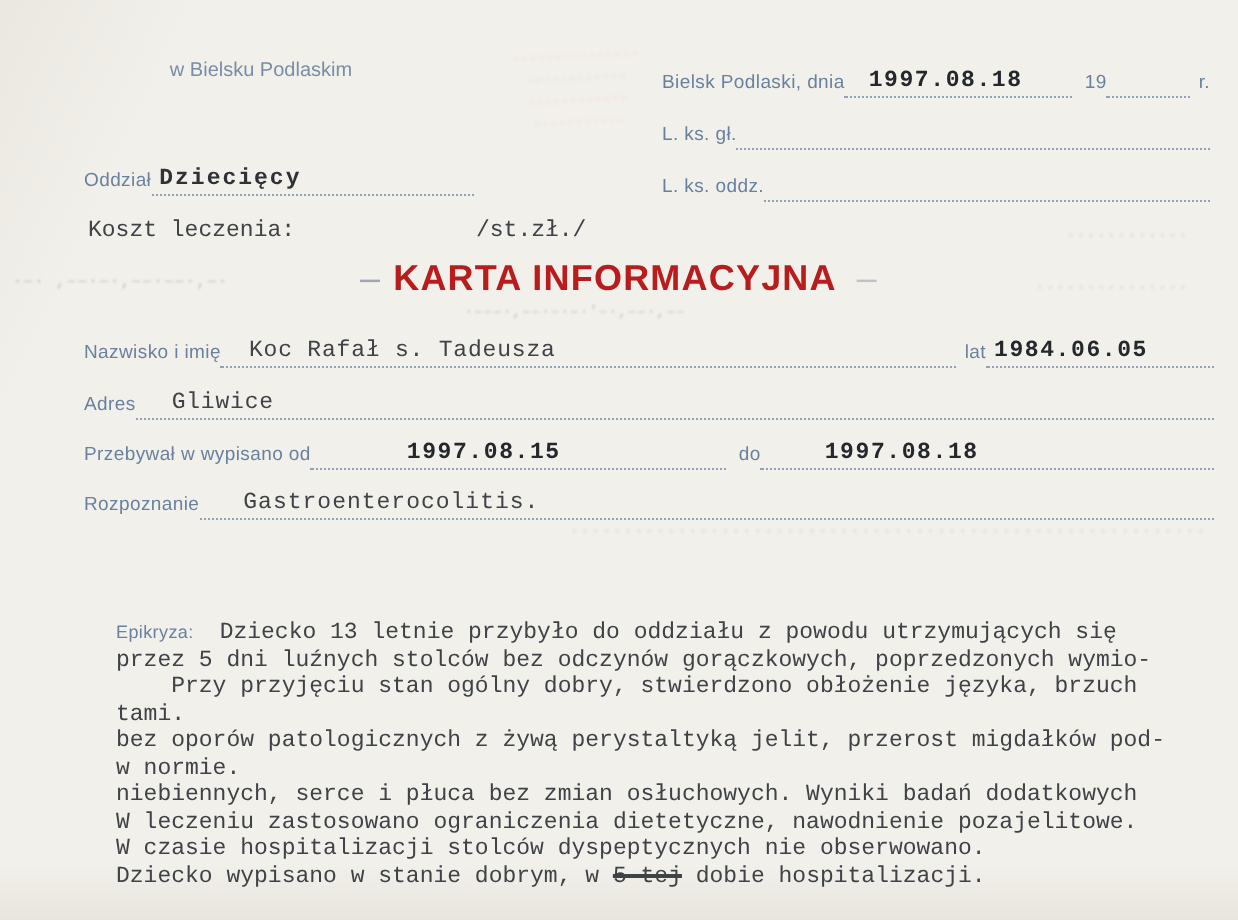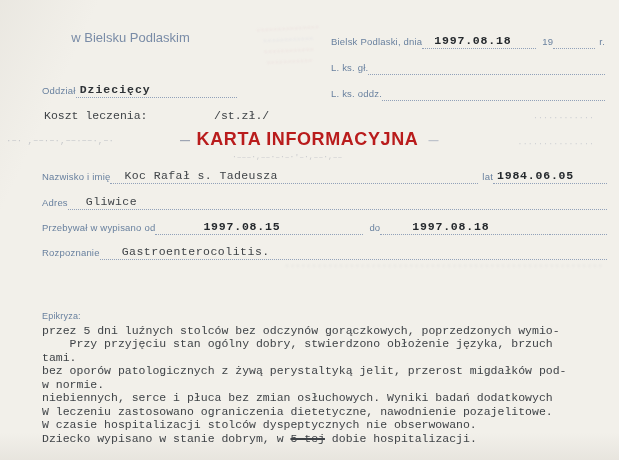--- a/index.html
+++ b/index.html
@@ -41,21 +41,21 @@
     border-bottom: 1px dotted #91a1b9;
     display: flex; align-items: flex-end;
     min-height: 14px;
     padding: 0 4px 1px 4px;
   }
   .grow { flex: 1 1 auto; }
 
   
   .org-block { position: absolute; left: 38px; top: 28px; width: 185px; text-align: center; }
   .org-name  { font-size: 11px; color: #5f7392; letter-spacing: .3px; white-space: nowrap; }
-  .org-sub   { font-size: 13px; color: #7a8ca7; margin-top: 2px; }
+  .org-sub   { font-size: 10px; color: #7a8ca7; margin-top: 2px; }
 
   .hdr-right { position: absolute; left: 331px; right: 14px; top: 0; }
   .hdr-row   { display: flex; align-items: flex-end; position: absolute; left: 0; right: 0; }
 
   
   .title-row {
     position: absolute; left: 0; right: 0; top: 129px;
     text-align: center;
   }
   .title-text {
@@ -63,21 +63,21 @@
     font-size: 18px; font-weight: bold;
     color: #b91c1c;
     letter-spacing: .6px;
     white-space: nowrap;
   }
   .title-text::before { content: "\2013"; color: #8a93a6; font-weight: normal; margin-right: 6px; opacity:.8; }
   .title-text::after  { content: "\2013"; color: #a9b0bf; font-weight: normal; margin-left: 10px; opacity:.7; }
 
   
   .epi { position: absolute; left: 42px; top: 310px; width: 560px; }
-  .epi-line { height: 13.5px; line-height: 13.5px; display: flex; align-items: center; }
+  .epi-line { height: 13.5px; line-height: 13.5px; display: flex; align-items: center; margin-left: 16px; }
   .epi-label { font-size: 9px; padding: 0; margin-right: 13px; }
   .typed-line { font-size: 11.5px; line-height: 13.5px; letter-spacing: 0; }
   .struck { text-decoration: line-through; text-decoration-thickness: 1.5px; }
 
   
   .ghost { position: absolute; pointer-events: none; font-family: "Liberation Mono", monospace; }
   .stamp-ghost {
     left: 228px; top: 24px; width: 122px; height: 60px;
     transform: rotate(-3deg);
     color: #cf8fa0; opacity: .55; filter: blur(1px);
@@ -165,21 +165,21 @@
 
 <div class="frow" style="top:82px; right:auto; width:195px;">
   <span class="flabel">Oddział</span>
   <span class="fill grow">
     <span class="typed semi" style="letter-spacing:1px;">Dziecięcy</span>
   </span>
 </div>
 
 <div style="position:absolute; left:44px; top:105px;">
   <span class="typed">Koszt leczenia:</span>
-  <span class="typed" style="margin-left:62px;">/st.zł./</span>
+  <span class="typed" style="margin-left:86px;">/st.zł./</span>
 </div>
 
 <div class="title-row">
   <span class="title-text">KARTA INFORMACYJNA</span>
 </div>
 
 <div class="frow" style="top:168px;">
   <span class="flabel">Nazwisko i imię</span>
   <span class="fill grow">
     <span class="typed" style="margin-left:10px; letter-spacing:.4px;">Koc Rafał s. Tadeusza</span>
@@ -212,20 +212,21 @@
 <div class="frow" style="top:244px;">
   <span class="flabel">Rozpoznanie</span>
   <span class="fill grow">
     <span class="typed" style="margin-left:18px; letter-spacing:.5px;">Gastroenterocolitis.</span>
   </span>
 </div>
 
 <div class="epi">
   <div class="epi-line">
     <span class="flabel epi-label">Epikryza:</span>
+    <span class="typed-line">Dziecko 13 letnie przybyło do oddziału z powodu utrzymujących się</span>
   </div>
   <div class="epi-line">
       <span class="typed-line">przez 5 dni luźnych stolców bez odczynów gorączkowych, poprzedzonych wymio-</span>
     </div>
   <div class="epi-line">
       <span class="typed-line">    Przy przyjęciu stan ogólny dobry, stwierdzono obłożenie języka, brzuch</span>
     </div>
   <div class="epi-line">
       <span class="typed-line">tami.</span>
     </div>

